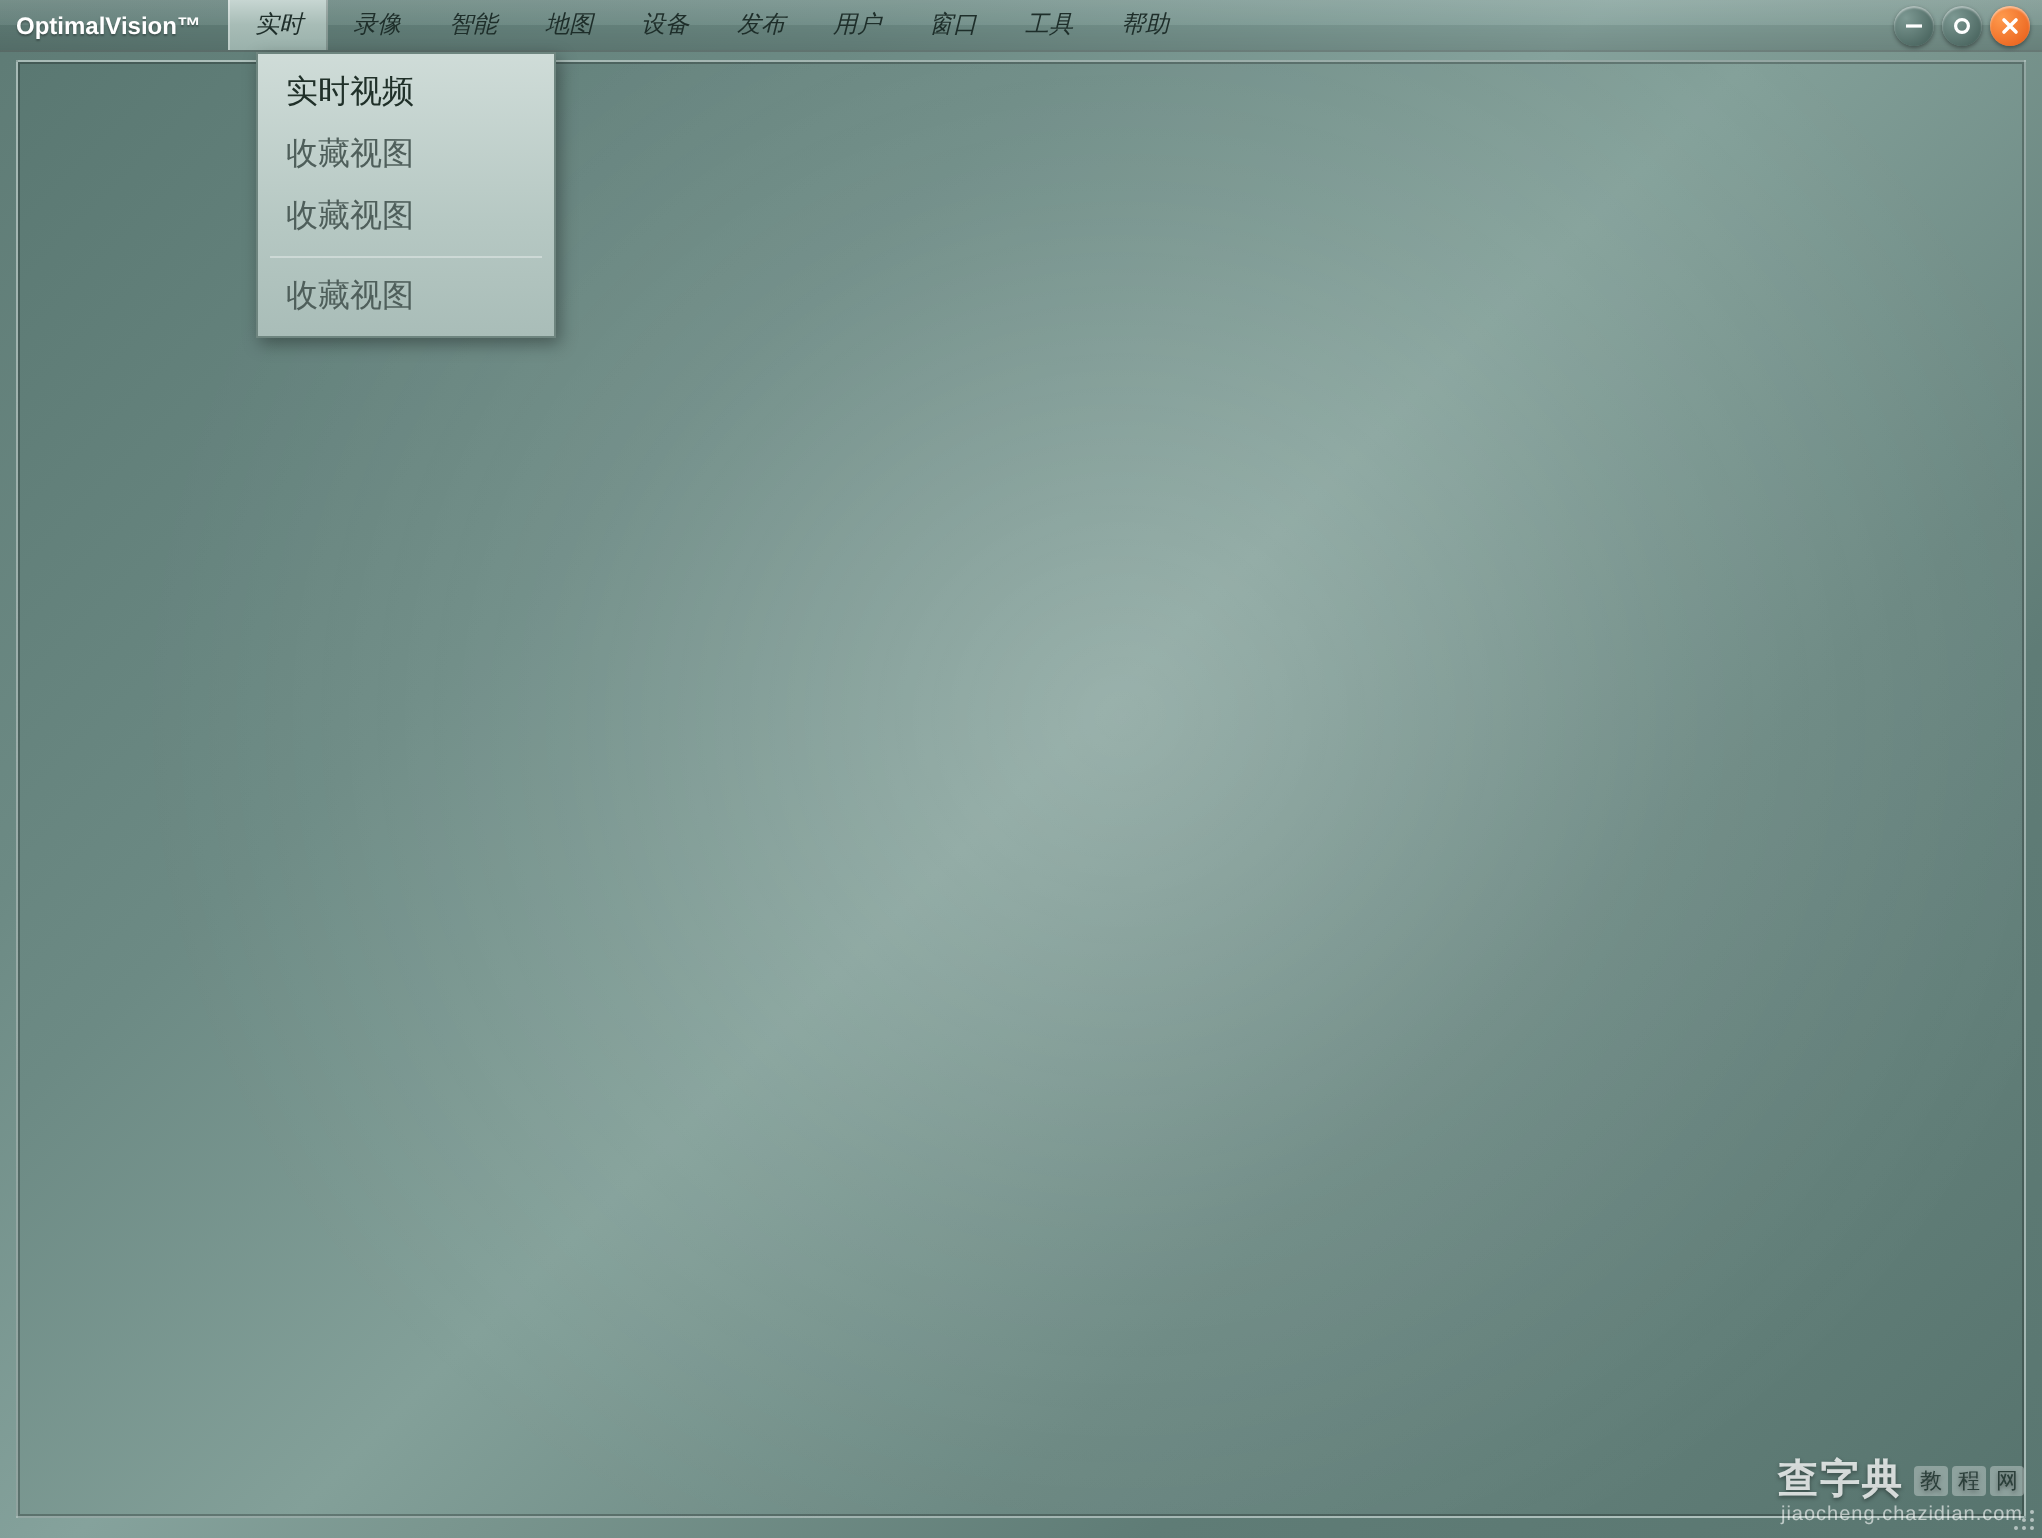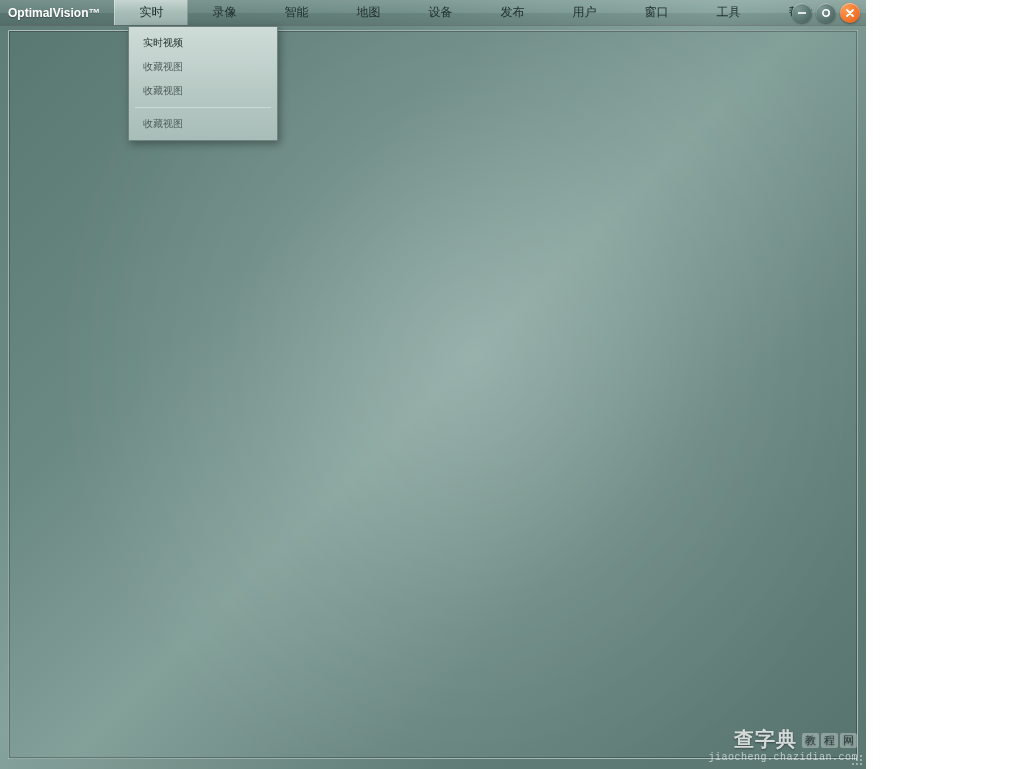--- a/index.html
+++ b/index.html
@@ -9,21 +9,21 @@
     font-family: "Microsoft YaHei", "SimSun", Arial, sans-serif;
     user-select: none;
   }
   html, body {
     width: 1021px;
     height: 769px;
     overflow: hidden;
   }
   .window {
     position: relative;
-    width: 866px;
+    width: 1021px;
     height: 769px;
     background: linear-gradient(135deg, #5e7b75 0%, #6c8a84 25%, #85a29c 45%, #7a968f 55%, #5f7c76 75%, #5a7771 100%);
   }
   .titlebar {
     position: relative;
     height: 26px;
     display: flex;
     align-items: center;
     padding: 0 4px 0 8px;
     background: linear-gradient(180deg, rgba(255,255,255,0.15) 0%, rgba(255,255,255,0.05) 50%, rgba(0,0,0,0.05) 51%, rgba(0,0,0,0.12) 100%);
@@ -37,24 +37,25 @@
     text-shadow: 0 1px 1px rgba(0,0,0,0.3);
   }
   .menubar {
     display: flex;
     height: 100%;
     align-items: stretch;
   }
   .menu-item {
     display: flex;
     align-items: center;
-    padding: 0 24px;
+    padding: 0 12px;
     font-size: 12px;
     color: #1e2e2a;
     cursor: default;
+    font-style: italic;
   }
   .menu-item.active {
     background: linear-gradient(180deg, #c7d6d2 0%, #a7bcb6 50%, #9ab1ab 100%);
     border-left: 1px solid rgba(255,255,255,0.35);
     border-right: 1px solid rgba(0,0,0,0.18);
   }
   .window-controls {
     position: absolute;
     right: 6px;
     top: 3px;
@@ -102,38 +103,38 @@
     top: 26px;
     width: 150px;
     background: linear-gradient(180deg, #cfdcd8 0%, #b6c8c3 60%, #a9bdb8 100%);
     border: 1px solid #6e857f;
     box-shadow: 2px 3px 8px rgba(0,0,0,0.35);
     padding: 4px 0;
     z-index: 10;
   }
   .dropdown-item {
     padding: 5px 14px;
-    font-size: 10px;
+    font-size: 16px;
     color: #4f5f5b;
     cursor: default;
   }
   .dropdown-item.enabled {
     color: #203029;
   }
   .dropdown-sep {
     height: 1px;
     margin: 4px 6px;
     background: linear-gradient(90deg, rgba(0,0,0,0) 0%, rgba(0,0,0,0.25) 20%, rgba(0,0,0,0.25) 80%, rgba(0,0,0,0) 100%);
     border-bottom: 1px solid rgba(255,255,255,0.35);
   }
   .watermark {
     position: absolute;
     right: 8px;
     bottom: 6px;
-    text-align: right;
+    text-align: center;
     pointer-events: none;
   }
   .wm-main {
     display: inline-flex;
     align-items: baseline;
     gap: 4px;
     color: rgba(255,255,255,0.78);
     text-shadow: 0 1px 2px rgba(0,0,0,0.4);
   }
   .wm-big {
@@ -149,21 +150,20 @@
     padding: 0 3px;
     border-radius: 2px;
     margin: 0 1px;
     vertical-align: 2px;
   }
   .wm-sub {
     font-size: 10px;
     color: rgba(255,255,255,0.6);
     letter-spacing: 0.5px;
     margin-top: -1px;
-    font-family: Liberation Mono, monospace;
   }
   .resize-grip {
     position: absolute;
     right: 2px;
     bottom: 2px;
     width: 14px;
     height: 14px;
     opacity: 0.55;
   }
 </style>

